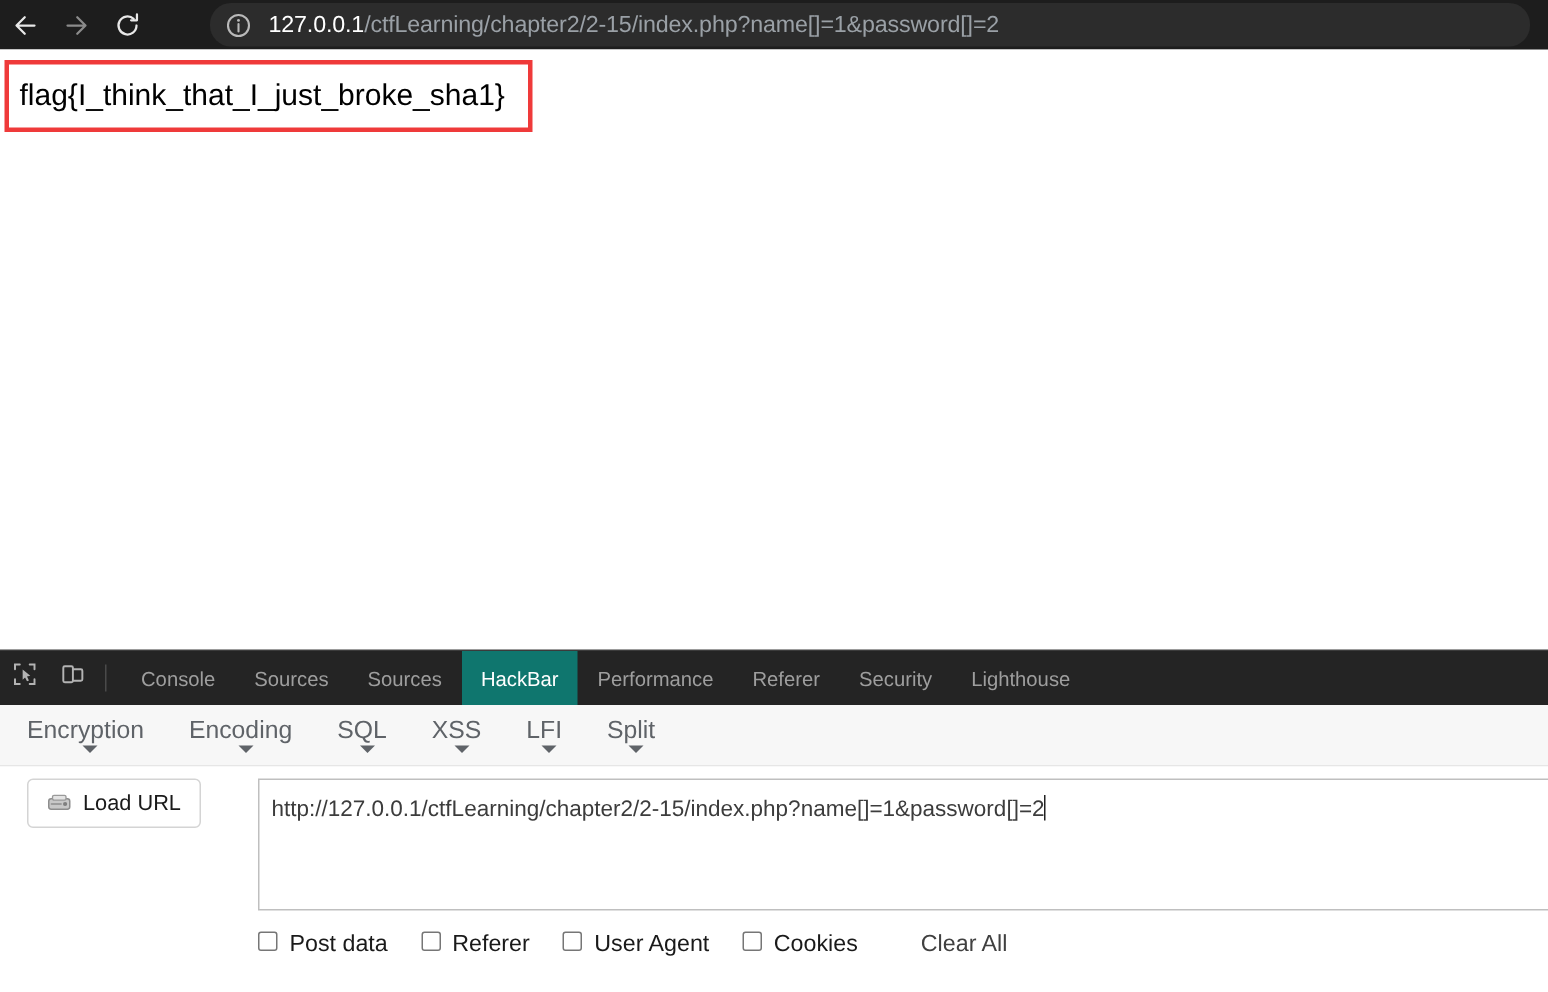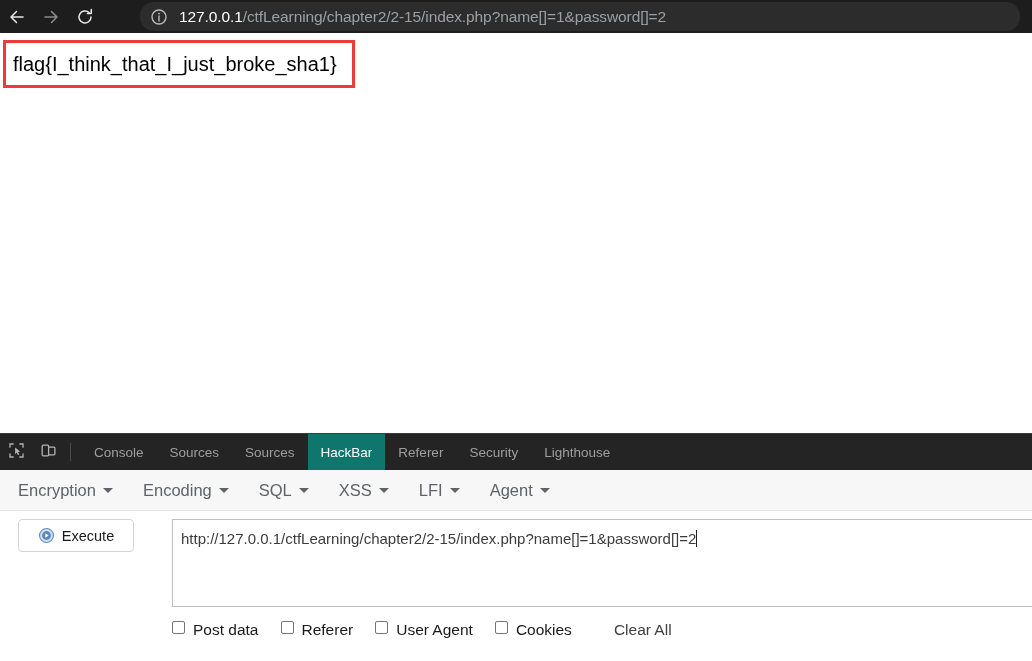--- a/index.html
+++ b/index.html
@@ -134,20 +134,21 @@
     align-items: center;
     padding-left: 18px;
   }
   .hb-menu-item {
     display: flex;
     align-items: center;
     font-size: 16.5px;
     color: #5f6368;
     margin-right: 30px;
     white-space: nowrap;
+    flex-direction: column;
   }
   .hb-menu-item .caret {
     margin-left: 7px;
     width: 0; height: 0;
     border-left: 5px solid transparent;
     border-right: 5px solid transparent;
     border-top: 5px solid #5f6368;
     display: block;
   }
 
@@ -306,20 +307,21 @@
         </svg>
       </span>
     </div>
 
     <div class="dt-divider"></div>
 
     <div class="dt-tab">Console</div>
     <div class="dt-tab">Sources</div>
     <div class="dt-tab">Sources</div>
     <div class="dt-tab active">HackBar</div>
+    <div class="dt-tab">Performance</div>
     <div class="dt-tab">Referer</div>
     <div class="dt-tab">Security</div>
     <div class="dt-tab">Lighthouse</div>
   </div>
 
   <div class="hb-panel">
 
     <div class="hb-menubar">
       <div class="hb-menu-item">
         <span>Encryption</span>
@@ -335,41 +337,42 @@
       </div>
       <div class="hb-menu-item">
         <span>XSS</span>
         <span class="caret"></span>
       </div>
       <div class="hb-menu-item">
         <span>LFI</span>
         <span class="caret"></span>
       </div>
       <div class="hb-menu-item">
-        <span>Agent</span>
+        <span>Split</span>
         <span class="caret"></span>
       </div>
     </div>
 
     <div class="hb-body">
 
       <div class="hb-buttons">
-
-
 
         <div class="hb-btn">
           <span class="bicon">
             <svg width="17" height="17" viewBox="0 0 17 17" fill="none">
-              <circle cx="8.5" cy="8.5" r="7" fill="#cfe0f0" stroke="#6a8fb5" stroke-width="1.1"></circle>
-              <circle cx="8.5" cy="8.5" r="4.4" fill="#5b87b8"></circle>
-              <path d="M7.3 6.3l3.5 2.2-3.5 2.2z" fill="#ffffff"></path>
+              <rect x="1.5" y="5.5" width="14" height="7" rx="1.6" fill="#c8c8c8" stroke="#8d8d8d" stroke-width="1"></rect>
+              <rect x="4" y="3.2" width="9" height="3.2" rx="1" fill="#e3e3e3" stroke="#9a9a9a" stroke-width="0.9"></rect>
+              <circle cx="12.4" cy="9" r="1.4" fill="#7f7f7f"></circle>
+              <path d="M3.3 9h6.4" stroke="#8d8d8d" stroke-width="1.1" stroke-linecap="round"></path>
             </svg>
           </span>
-          <span>Execute</span>
-        </div>
+          <span>Load URL</span>
+        </div>
+
+
       </div>
 
       <div class="hb-textarea"><span>http://127.0.0.1/ctfLearning/chapter2/2-15/index.php?name[]=1&amp;password[]=2</span><span class="caretbar"></span></div>
 
       <div class="hb-options">
         <div class="hb-opt">
           <span class="hb-checkbox"></span>
           <span>Post data</span>
         </div>
         <div class="hb-opt">

